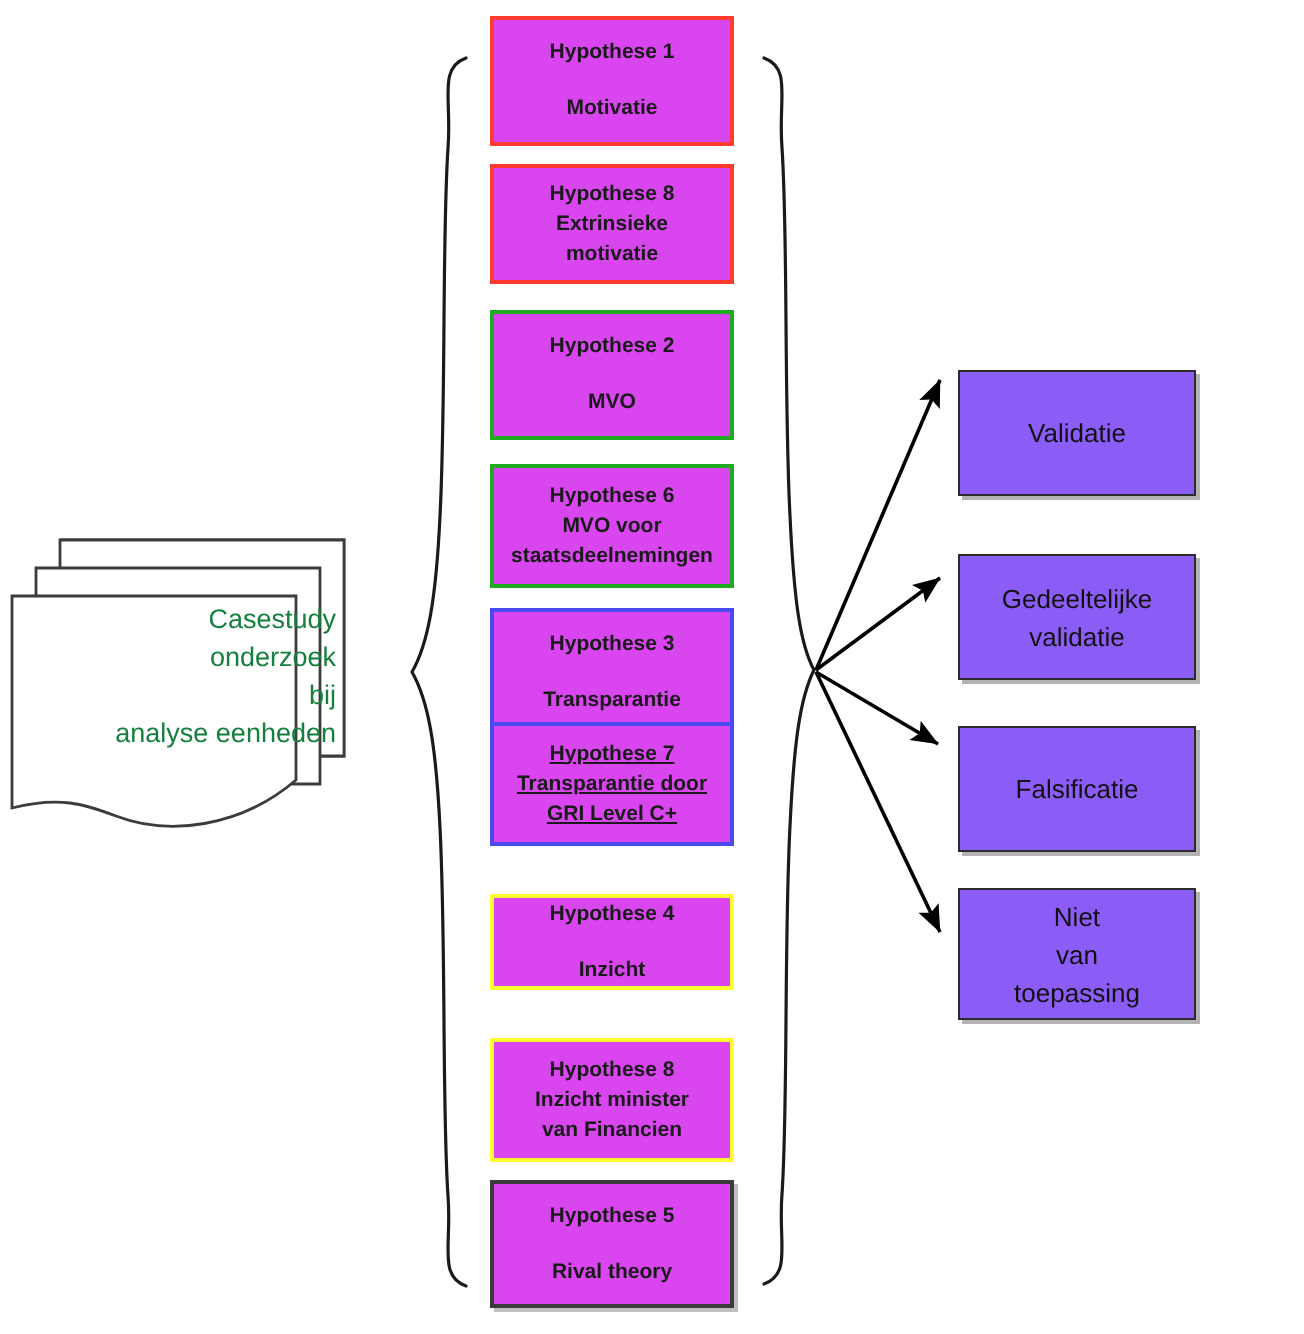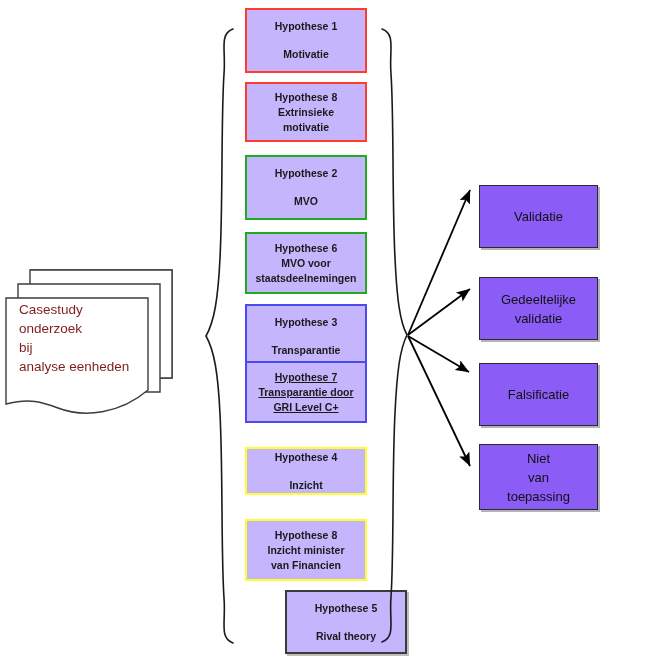--- a/index.html
+++ b/index.html
@@ -31,36 +31,35 @@
   #doc-stack svg {
     position: absolute;
     left: 0;
     top: 0;
   }
   .doc-label {
     position: absolute;
     left: 8px;
     top: 300px;
     width: 160px;
-    text-align: left;
+    text-align: right;
     font-size: 13.5px;
-    color: #7f1d1d;
+    color: #15803d;
     line-height: 19px;
     white-space: pre-line;
     pointer-events: none;
-    padding-left: 11px;
   }
 
   
   .hyp-box {
     position: absolute;
     left: 245px;
     width: 122px;
     box-sizing: border-box;
-    background: #c4b5fd;
+    background: #d946ef;
     border: 2px solid #000000;
     display: flex;
     flex-direction: column;
     align-items: center;
     justify-content: center;
     text-align: center;
     font-size: 10.5px;
     font-weight: bold;
     color: #1a1a1a;
     line-height: 15px;
@@ -167,21 +166,21 @@
     <span class="hyp-title">Hypothese 4</span>
     <span class="hyp-sub">Inzicht</span>
   </div>
 
   <div class="hyp-box" style="top:519px; height:62px; border-color:#ffff2e;">
     <span class="hyp-title">Hypothese 8</span>
     <span class="hyp-sub">Inzicht minister
 van Financien</span>
   </div>
 
-  <div class="hyp-box spaced shadowed" style="top: 590px; height: 64px; border-color: rgb(59, 59, 59); margin-left: 40px;">
+  <div class="hyp-box spaced shadowed" style="top: 590px; height: 64px; border-color: rgb(59, 59, 59);">
     <span class="hyp-title">Hypothese 5</span>
     <span class="hyp-sub">Rival theory</span>
   </div>
 
   <div class="out-box" style="top:185px;">
     <span>Validatie</span>
   </div>
   <div class="out-box" style="top:277px;">
     <span>Gedeeltelijke
 validatie</span>

